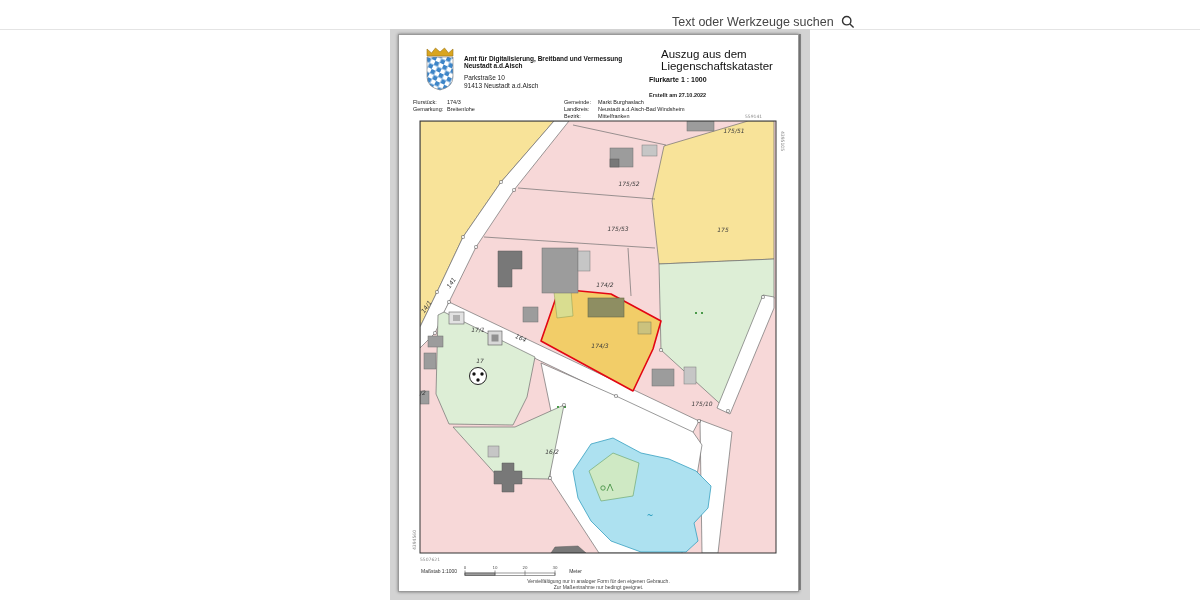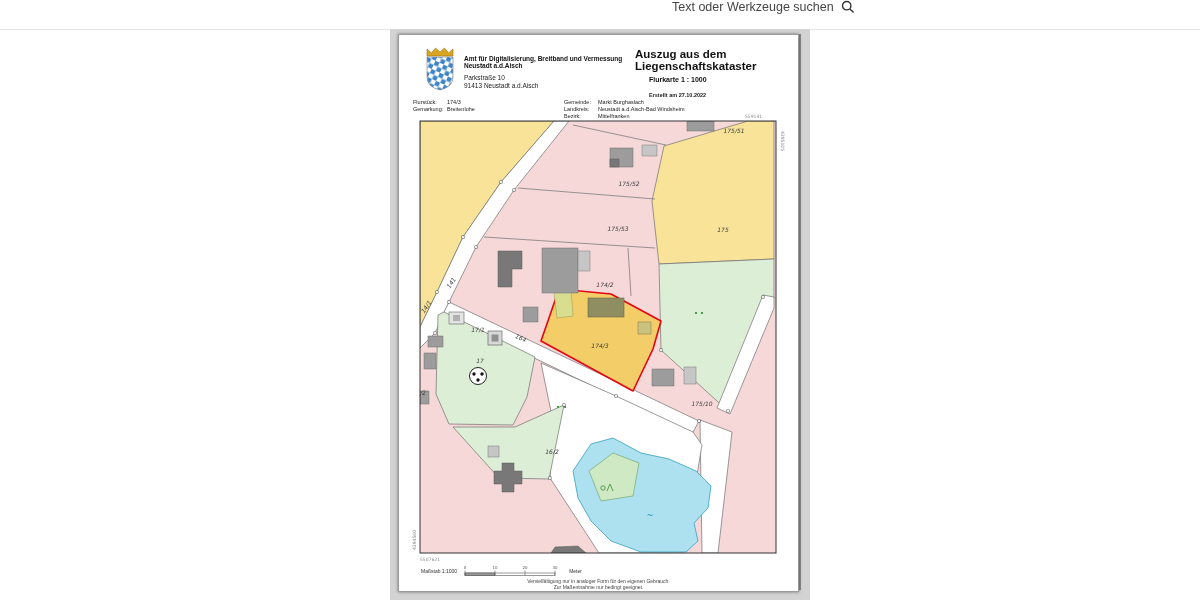--- a/index.html
+++ b/index.html
@@ -1,32 +1,32 @@
 <!DOCTYPE html>
 <html><head>
 <meta charset="utf-8">
 <style>
   html,body{margin:0;padding:0;width:1200px;height:600px;background:#fff;
     font-family:"Liberation Sans",sans-serif;overflow:hidden;position:relative}
   
   .topbar{position:absolute;left:0;top:0;width:1200px;height:29px;background:#fff;
     border-bottom:1px solid #e4e4e4}
-  .search{position:absolute;left:672px;top:0;height:29px;display:flex;align-items:flex-start;
+  .search{position:absolute;left:672px;top:0;height:29px;display:flex;align-items:flex-end;
     gap:7px;cursor:pointer}
   .search span{font-size:12.5px;color:#454545}
   
   .viewer{position:absolute;left:390px;top:29px;width:420px;height:571px;background:#d3d3d3}
   .page{position:absolute;left:8px;top:5px;width:399px;height:556px;background:#fff;
     border:1px solid #9a9a9a;box-shadow:0 0 3px rgba(0,0,0,.45)}
   .scrollbar{position:absolute;left:407px;top:5px;width:4px;height:556px;background:#8a8a8a}
   
   .abs{position:absolute}
   .org{left:65px;top:20px;font-size:6.5px;line-height:7px;color:#111;font-weight:bold}
   .addr{left:65px;top:39px;font-size:6.5px;line-height:7.5px;color:#222}
-  .title{left:236px;top:13px;font-size:11.5px;line-height:12px;font-weight:bold;color:#111}
+  .title{left:262px;top:13px;font-size:11.5px;line-height:12px;font-weight:normal;color:#111}
   .subtitle{left:250px;top:41px;font-size:7px;font-weight:bold;color:#111}
   .created{left:250px;top:57px;font-size:5.5px;font-weight:bold;color:#222}
   .meta{font-size:5.5px;color:#222;line-height:7px}
   .m-l1{left:14px;top:64px}.m-v1{left:48px;top:64px}
   .m-l2{left:165px;top:64px}.m-v2{left:199px;top:64px}
   
   .mapsvg{position:absolute;left:12px;top:76px}
   .map-label{font:italic 6px "DejaVu Sans",sans-serif;fill:#3c3c3c;text-anchor:middle}
   .margin-label{font:4.5px "DejaVu Sans",sans-serif;fill:#8a8a8a}
   .water{font:bold 8px "DejaVu Sans",sans-serif;fill:#2f9fc0}

